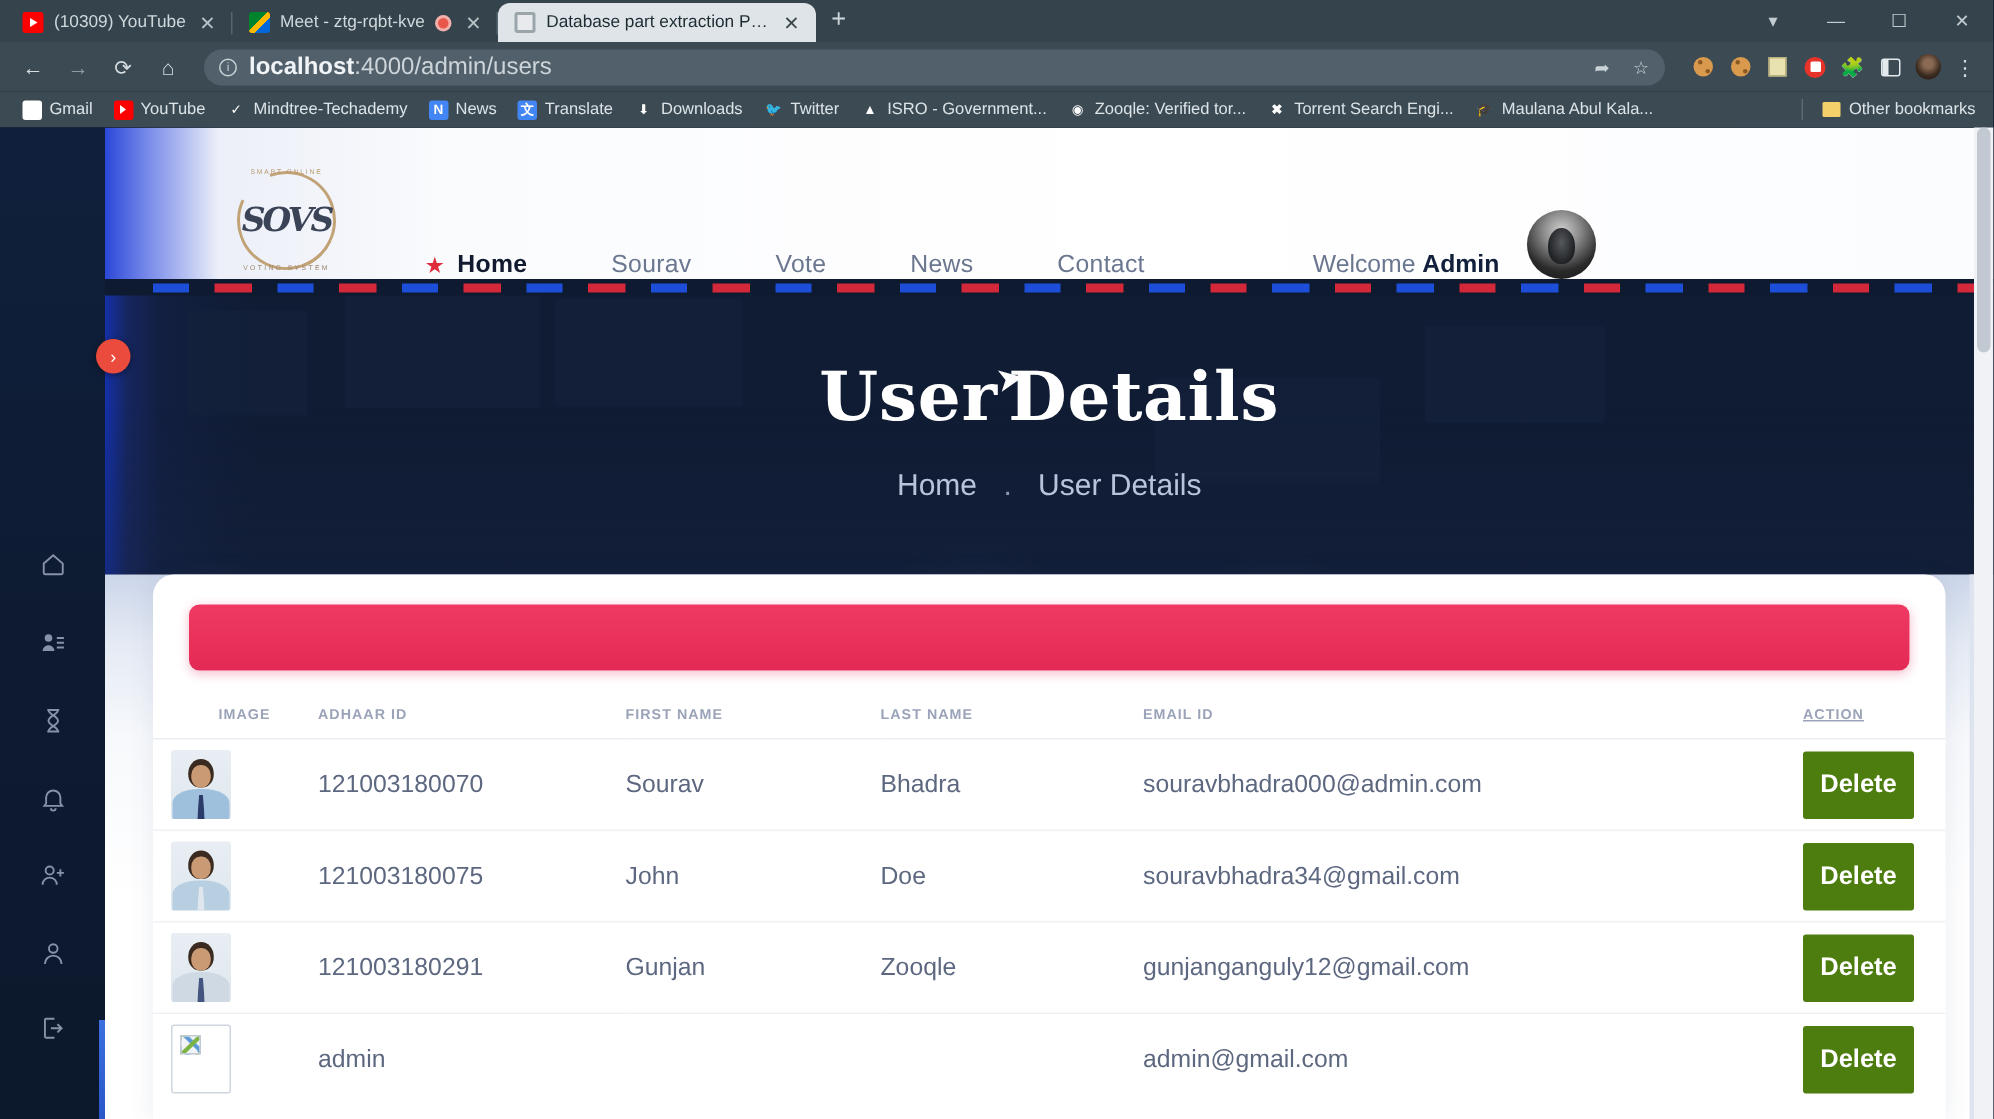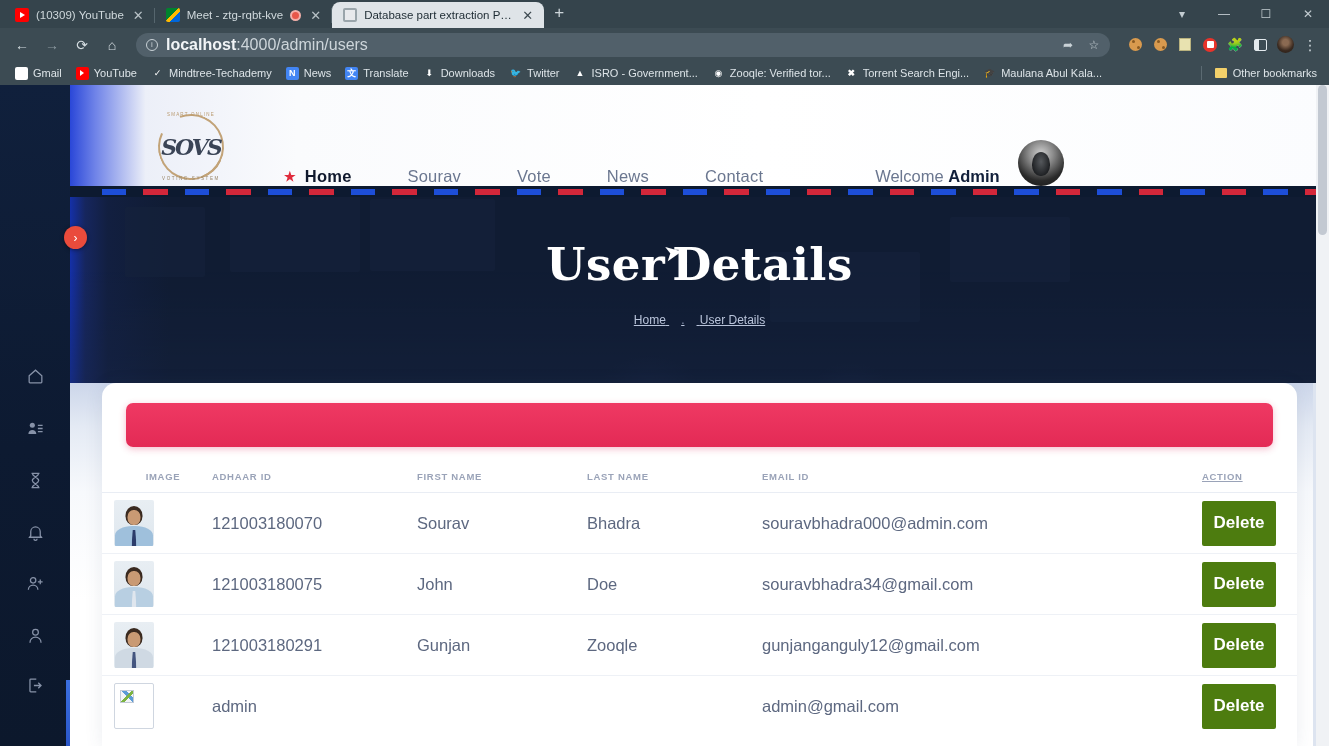--- a/index.html
+++ b/index.html
@@ -157,21 +157,21 @@
        radial-gradient(ellipse 70px 45px at 46% 102%, #1a2746 0%, transparent 70%),
        radial-gradient(ellipse 55px 40px at 62% 104%, #1a2746 0%, transparent 70%),
        linear-gradient(180deg, rgba(26,40,70,0) 40%, rgba(24,37,66,.7) 100%);
   }
   .hero .box { position:absolute; background:#15223d; opacity:.55; border-radius:2px; }
   .hero h1 { position:relative; text-align:center; padding-top:41px; color:#fff;
      font-family:"DejaVu Serif", serif; font-weight:700; font-size:45px; letter-spacing:.5px; }
   .hero h1 .cursor { display:inline-block; width:7px; vertical-align:super;
      font-size:20px; transform:translateY(-4px) rotate(-10deg); }
   .crumb { position:relative; text-align:center; margin-top:22px; color:#b9c4da;
-     font-size:12px;text-decoration:underline; }
+     font-size:20px; }
   .crumb .sep { margin:0 12px; color:#8a96af; }
 
   
   .content { position:absolute; left:0; top:298px; width:1259px; height:363px;
      background:linear-gradient(180deg,#ccd6ea 0%,#e4eaf4 12%,#f7f9fc 30%,#ffffff 60%); }
   .card { position:absolute; left:32px; top:0; width:1195px; height:363px;
      background:#fff; border-radius:14px 14px 0 0; box-shadow:0 2px 18px rgba(60,80,120,.10);
      overflow:hidden; }
   .alertbar { margin:20px 24px 0 24px; height:44px; border-radius:7px;
      background:linear-gradient(180deg,#ef3963 0%,#e32a55 100%); box-shadow:0 2px 7px rgba(220,40,90,.30);}

